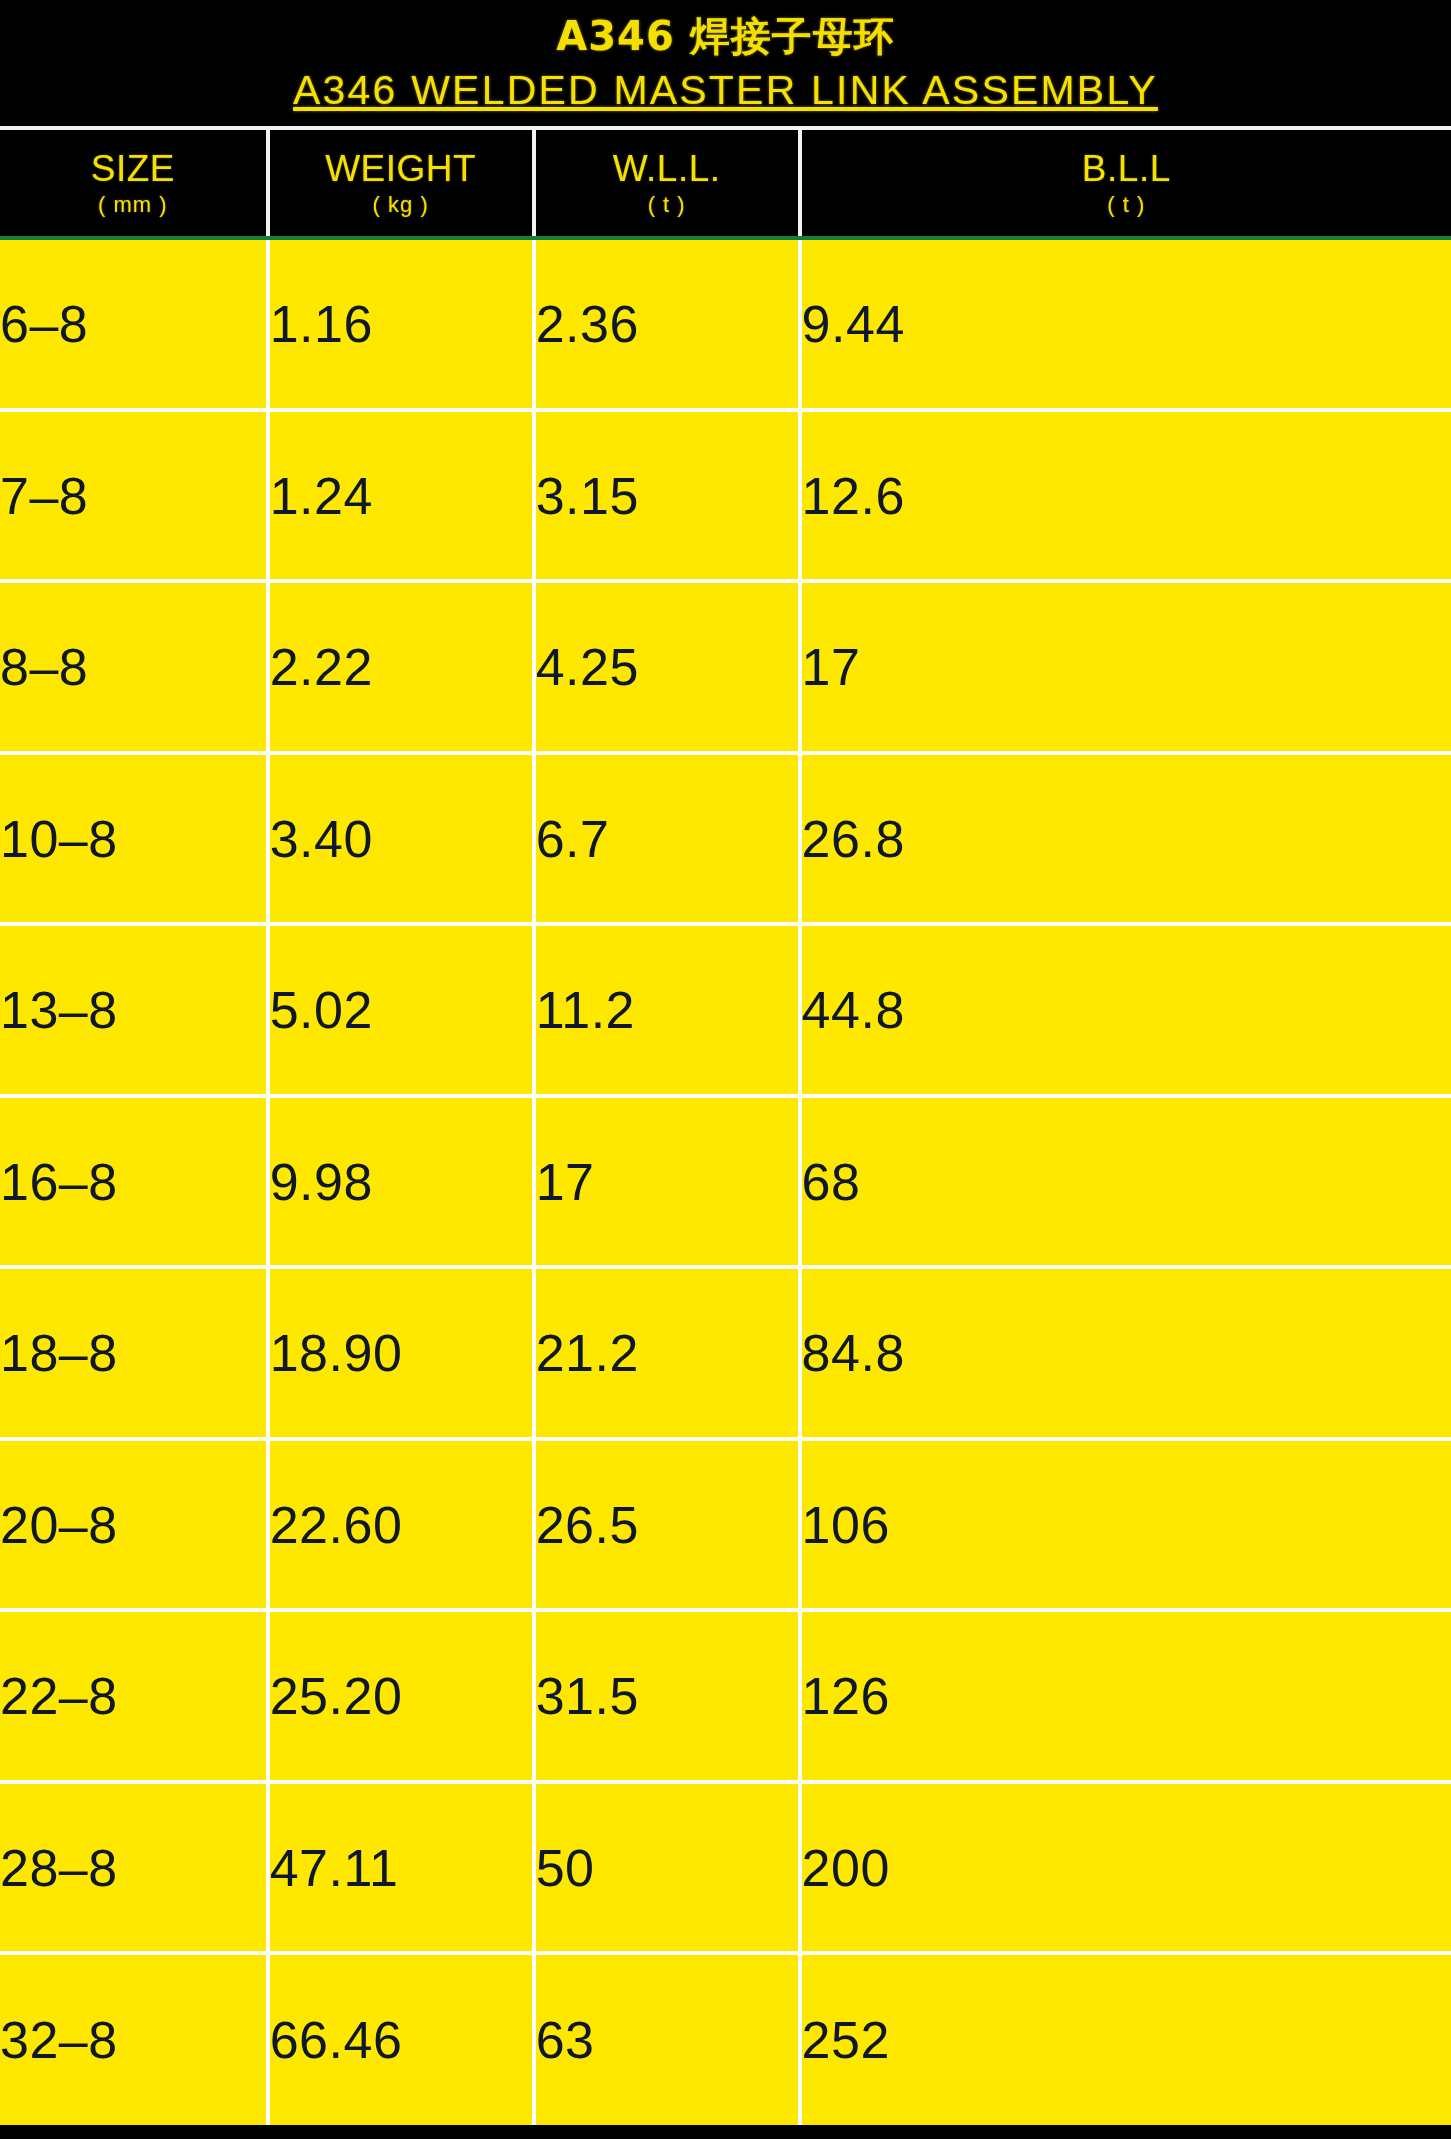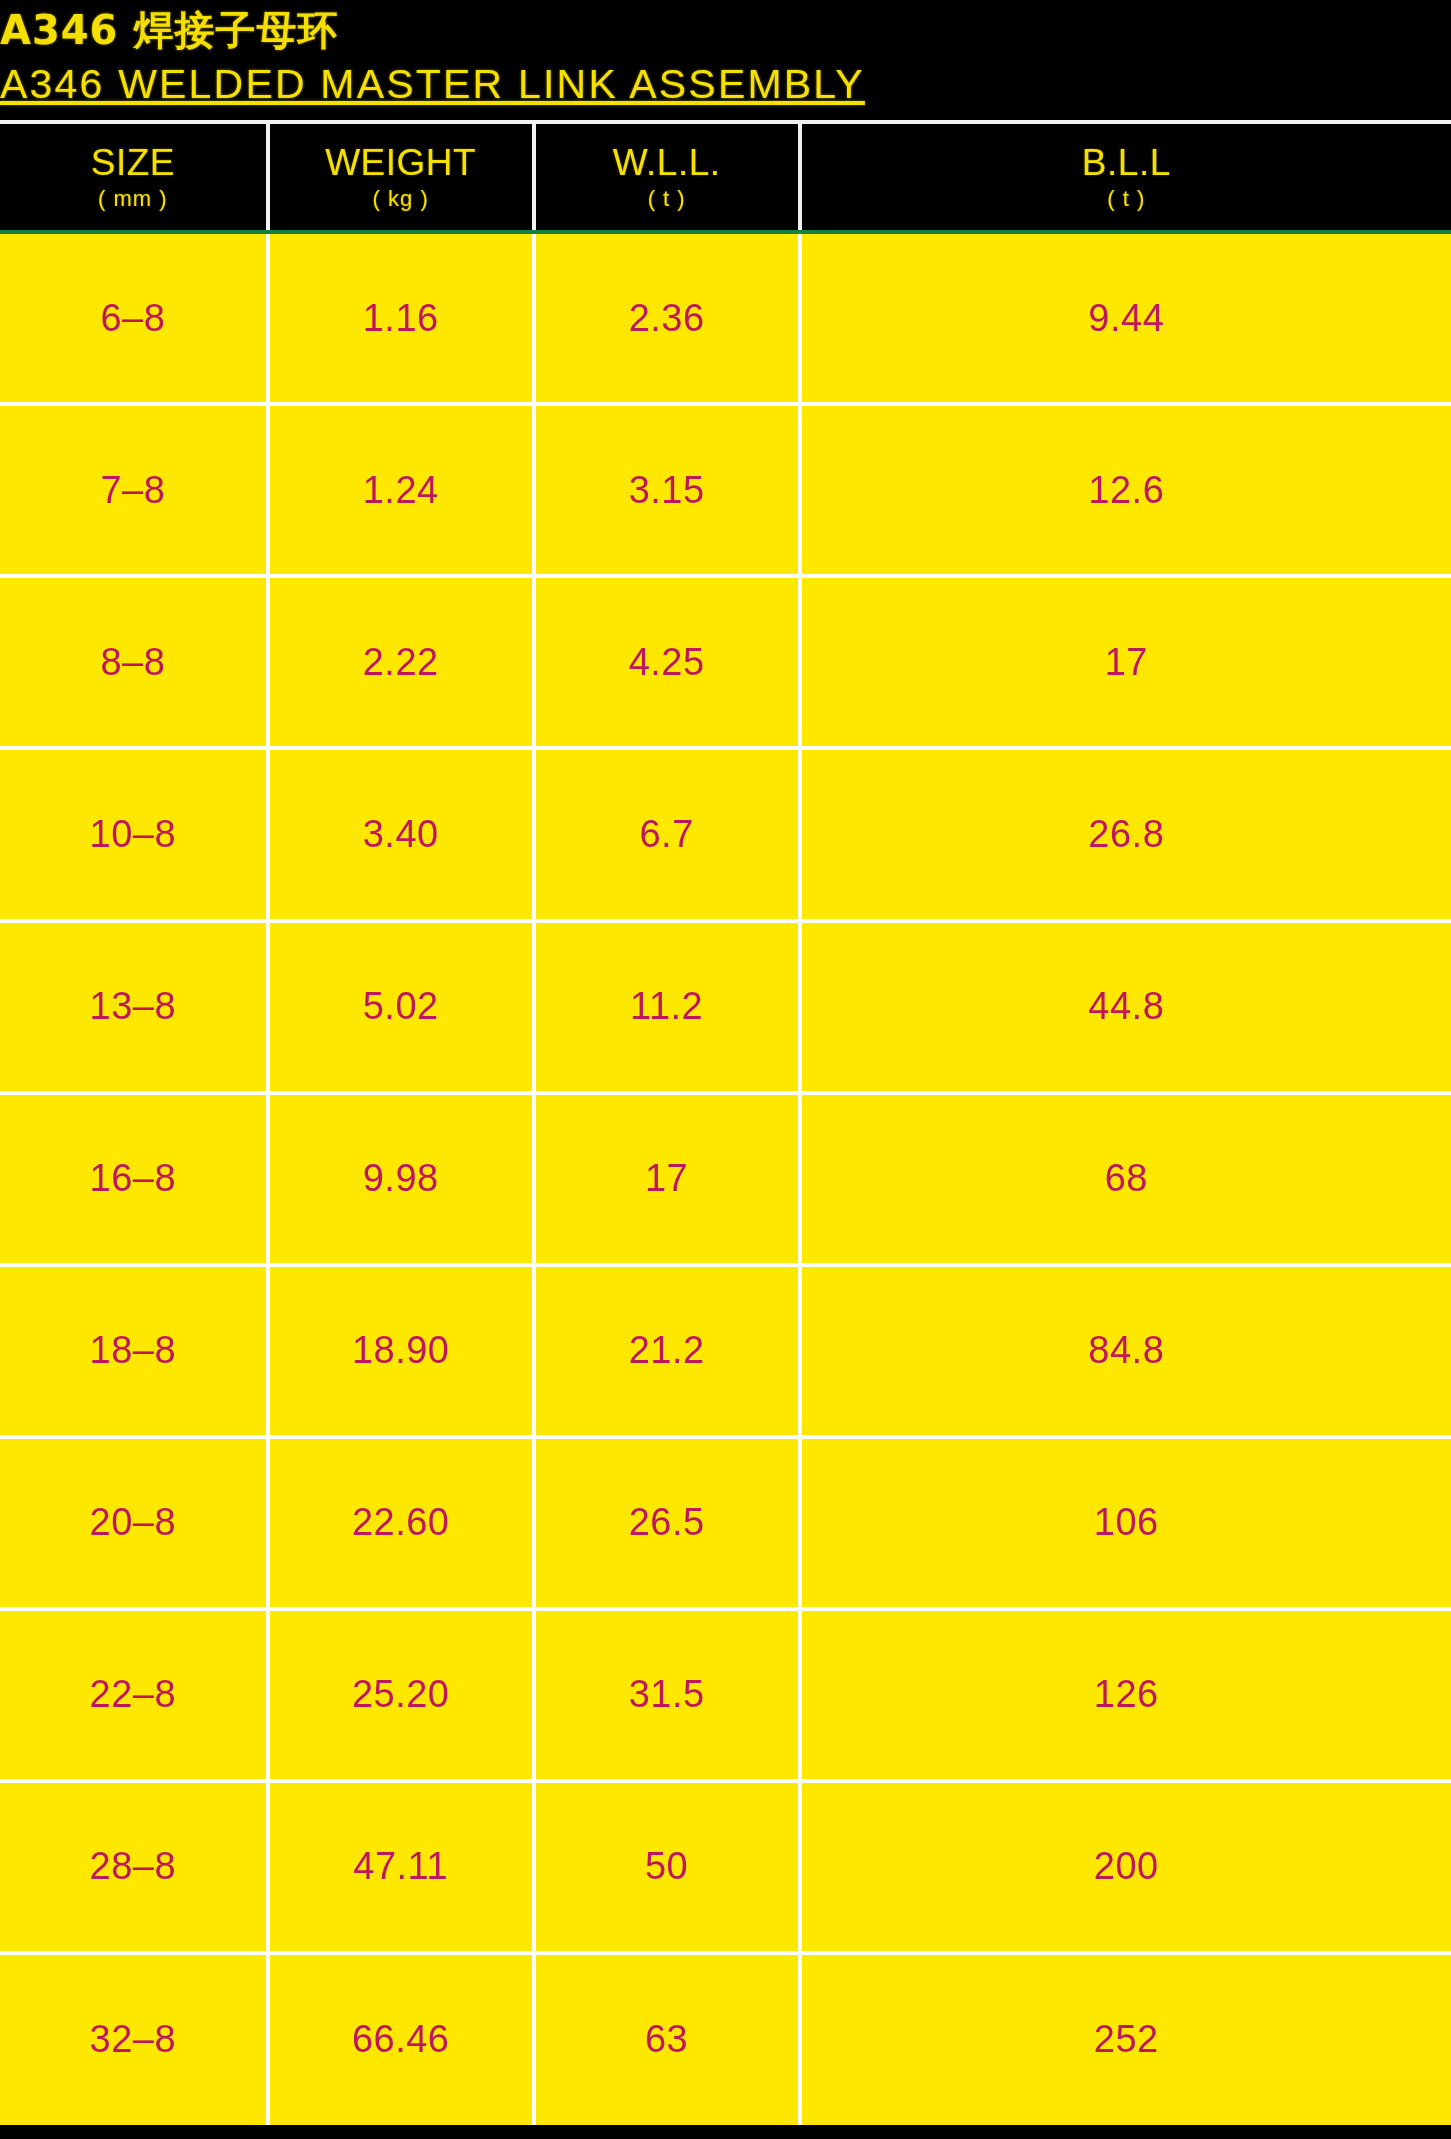--- a/index.html
+++ b/index.html
@@ -17,23 +17,23 @@
     height: 2139px;
     background: #000000;
     display: flex;
     flex-direction: column;
     position: relative;
   }
 
   
   .title-block {
     background: #000000;
-    padding-top: 8px;
+    padding-top: 14px;
     padding-bottom: 10px;
-    text-align: left;
+    text-align: center;
     flex: 0 0 auto;
   }
 
   .title-cn {
     color: #F5DF00;
     font-size: 40px;
     font-weight: bold;
     letter-spacing: 1px;
     line-height: 1.1;
     text-shadow: 0 0 3px rgba(245,223,0,0.55);
@@ -100,24 +100,24 @@
     text-align: center;
   }
 
   
   tbody tr {
     background: #FFE800;
   }
 
   tbody td {
     background: #FFE800;
-    color: #be185d;
-    text-align: center;
+    color: #0f172a;
+    text-align: left;
     vertical-align: middle;
-    font-size: 38px;
+    font-size: 52px;
     letter-spacing: 0.5px;
     border-right: 4px solid #FFFFFF;
     border-bottom: 4px solid #FFFFFF;
     padding: 0;
     height: 112px;
   }
   tbody td:last-child { border-right: none; }
   tbody tr:last-child td { border-bottom: none; }
 
   .bottom-bar {

